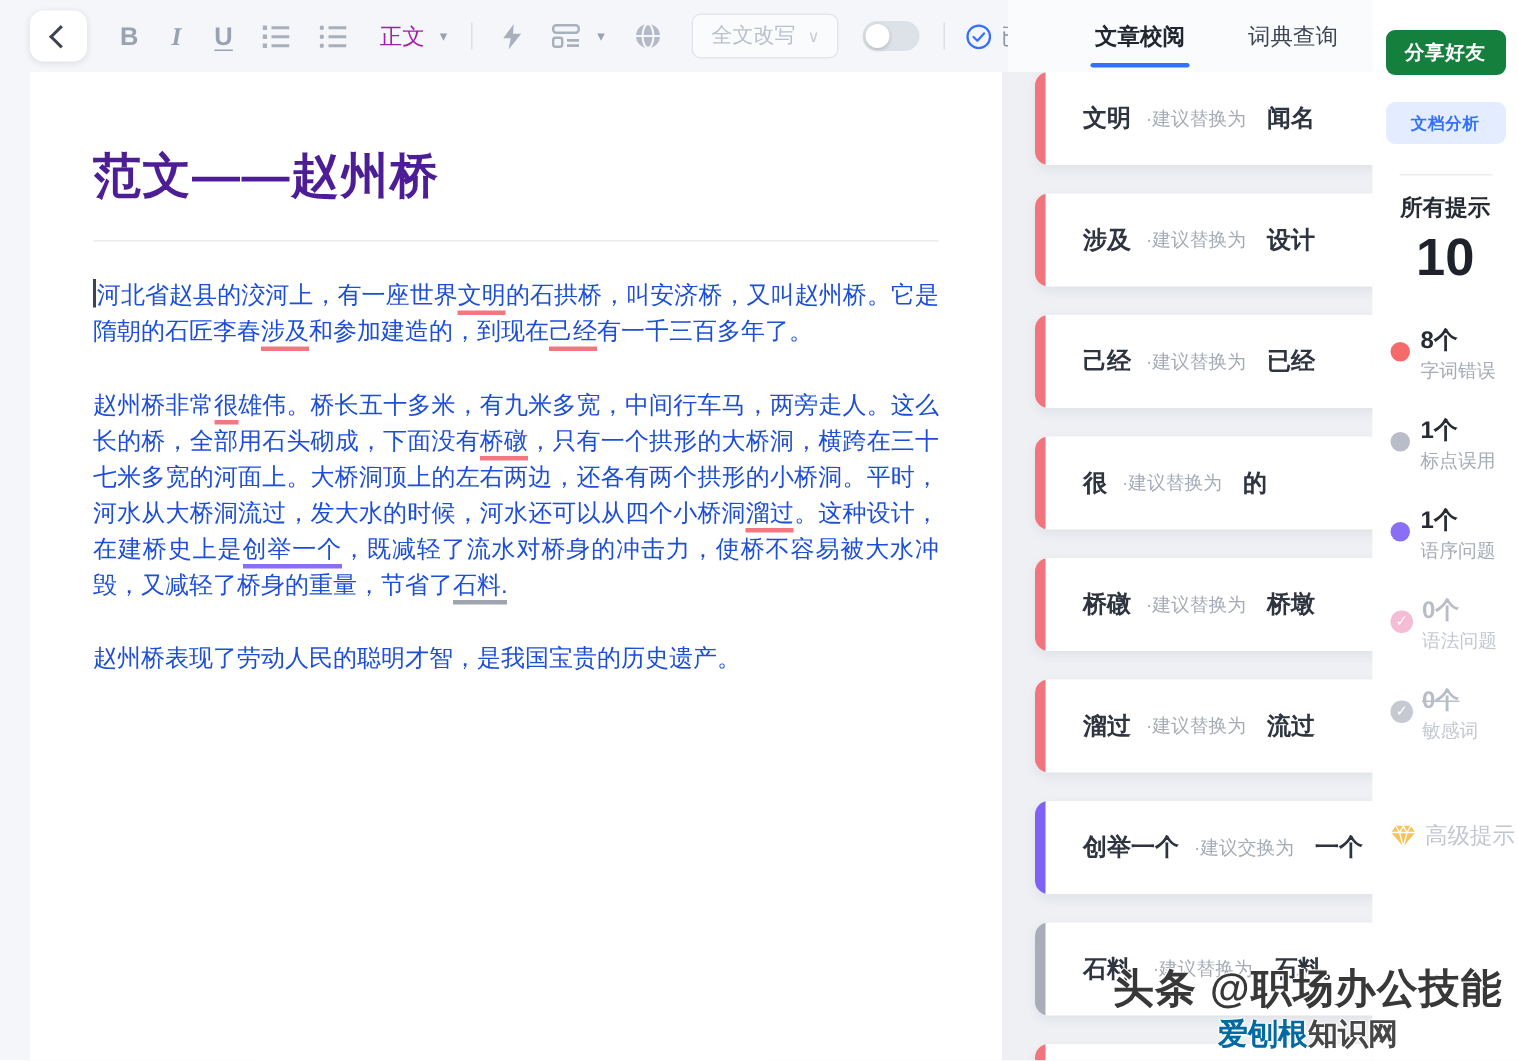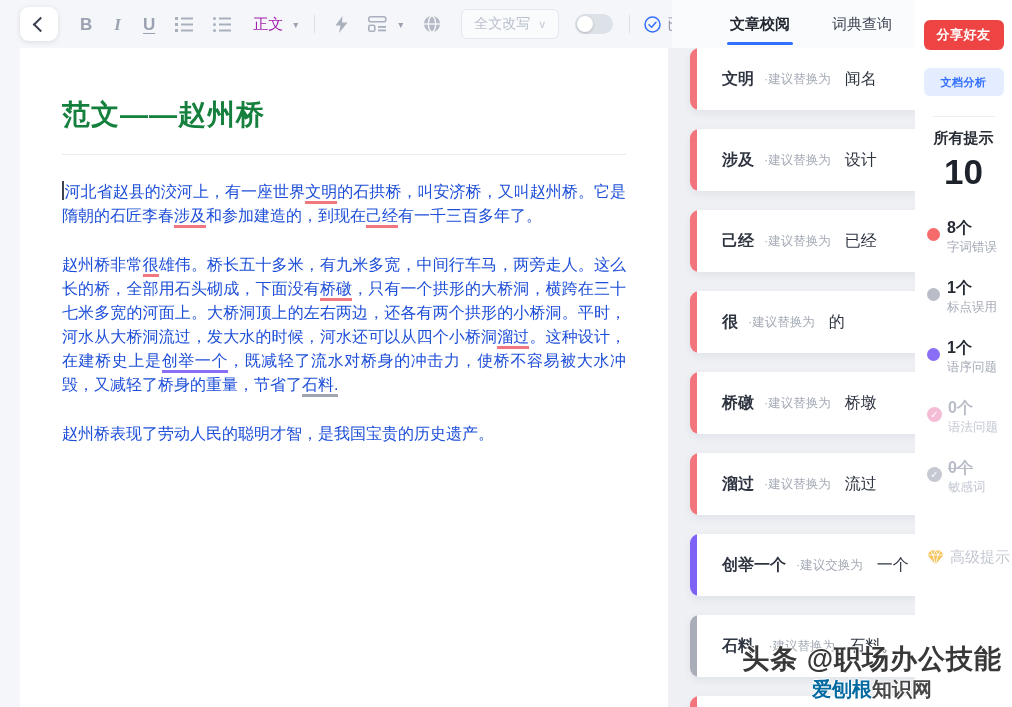--- a/index.html
+++ b/index.html
@@ -31,48 +31,48 @@
 
   .tabs-zone{position:absolute;left:672px;top:0;width:243px;height:48px;background:#fafbfd;
              display:flex;align-items:center;padding-left:58px;gap:42px;box-sizing:border-box;z-index:6;}
   .tab{font-size:15px;color:#3e4554;position:relative;height:100%;display:flex;align-items:center;cursor:pointer;}
   .tab.active{font-weight:700;color:#21262f;}
   .tab-underline{position:absolute;left:-3px;right:-3px;bottom:3px;height:3px;background:#3370ff;border-radius:2px;}
 
   
   .doc{position:absolute;left:20px;top:48px;width:648px;height:659px;background:#fff;
        padding:26px 42px 0;box-sizing:border-box;overflow:hidden;z-index:4;cursor:text;}
-  .doc h1{font-size:28px;color:#15803d;margin:22px 0 4px;font-weight:700;letter-spacing:1px;}
+  .doc h1{font-size:32px;color:#4c1d95;margin:22px 0 4px;font-weight:700;letter-spacing:1px;}
   .title-rule{margin:20px 0 0;border:none;border-top:1px solid #ececee;}
   .doc p{font-size:16px;color:#1d4ed8;line-height:24px;margin:25px 0 0;text-align:justify;}
   .mark{padding-bottom:1px;border-bottom:3px solid transparent;cursor:pointer;}
   .mark-red{border-bottom-color:#f2777e;}
   .mark-purple{border-bottom-color:#8a6ef5;}
   .mark-gray{border-bottom-color:#a0a5b0;}
   .caret{display:inline-block;width:1.5px;height:19px;background:#3d4350;vertical-align:-3px;margin-right:1px;}
 
   
   .panel{position:absolute;left:668px;top:48px;width:247px;height:659px;background:#eef0f4;
          overflow:hidden;padding:0 0 0 22px;box-sizing:border-box;z-index:4;}
   .card{position:relative;width:252px;height:62px;background:#fff;border-radius:9px;margin-bottom:19px;
         box-shadow:0 3px 8px rgba(40,50,70,.07);display:flex;align-items:center;padding-left:32px;
         box-sizing:border-box;overflow:hidden;cursor:pointer;flex-shrink:0;}
   .card::before{content:"";position:absolute;left:0;top:0;bottom:0;width:7px;background:#f2757d;}
   .card.card-red::before{background:#f2757d;}
   .card.card-purple::before{background:#7e61f6;}
   .card.card-gray::before{background:#a9adb8;}
   .card .word{font-size:16px;color:#2e3440;font-weight:600;white-space:nowrap;}
   .card .action{font-size:12.5px;color:#a5abb6;margin-left:10px;white-space:nowrap;}
-  .card .repl{font-size:16px;color:#2e3440;font-weight:400;margin-left:14px;white-space:nowrap;text-align:center;}
+  .card .repl{font-size:16px;color:#2e3440;font-weight:700;margin-left:14px;white-space:nowrap;text-align:center;}
   .card.partial{height:12px;margin-bottom:0;border-bottom-left-radius:0;border-bottom-right-radius:0;}
 
   
   .sidebar{position:absolute;left:915px;top:0;width:97px;height:707px;background:#fff;
            display:flex;flex-direction:column;align-items:center;z-index:10;}
-  .share{margin-top:20px;width:80px;height:30px;background:#ef4444;color:#fff;font-size:13px;
+  .share{margin-top:20px;width:80px;height:30px;background:#15803d;color:#fff;font-size:13px;
          border:none;border-radius:6px;font-weight:700;cursor:pointer;letter-spacing:.5px;}
   .analysis{margin-top:18px;width:80px;height:28px;background:#e4ecff;color:#3370ff;font-size:11px;
             border:none;border-radius:6px;font-weight:700;cursor:pointer;letter-spacing:.5px;}
   .sdiv{margin-top:20px;width:62px;height:1px;background:#ebedf1;}
   .alltips{margin-top:12px;font-size:15px;color:#262b34;font-weight:600;}
   .total{margin-top:4px;font-size:35px;color:#1d222b;font-weight:700;}
   .stats{margin-top:26px;align-self:stretch;padding-left:12px;}
   .stat{display:flex;align-items:flex-start;margin-bottom:22px;}
   .dot{width:13px;height:13px;border-radius:50%;margin-top:10px;margin-right:7px;flex-shrink:0;}
   .chk{width:15px;height:15px;border-radius:50%;margin-top:9px;margin-right:6px;flex-shrink:0;

